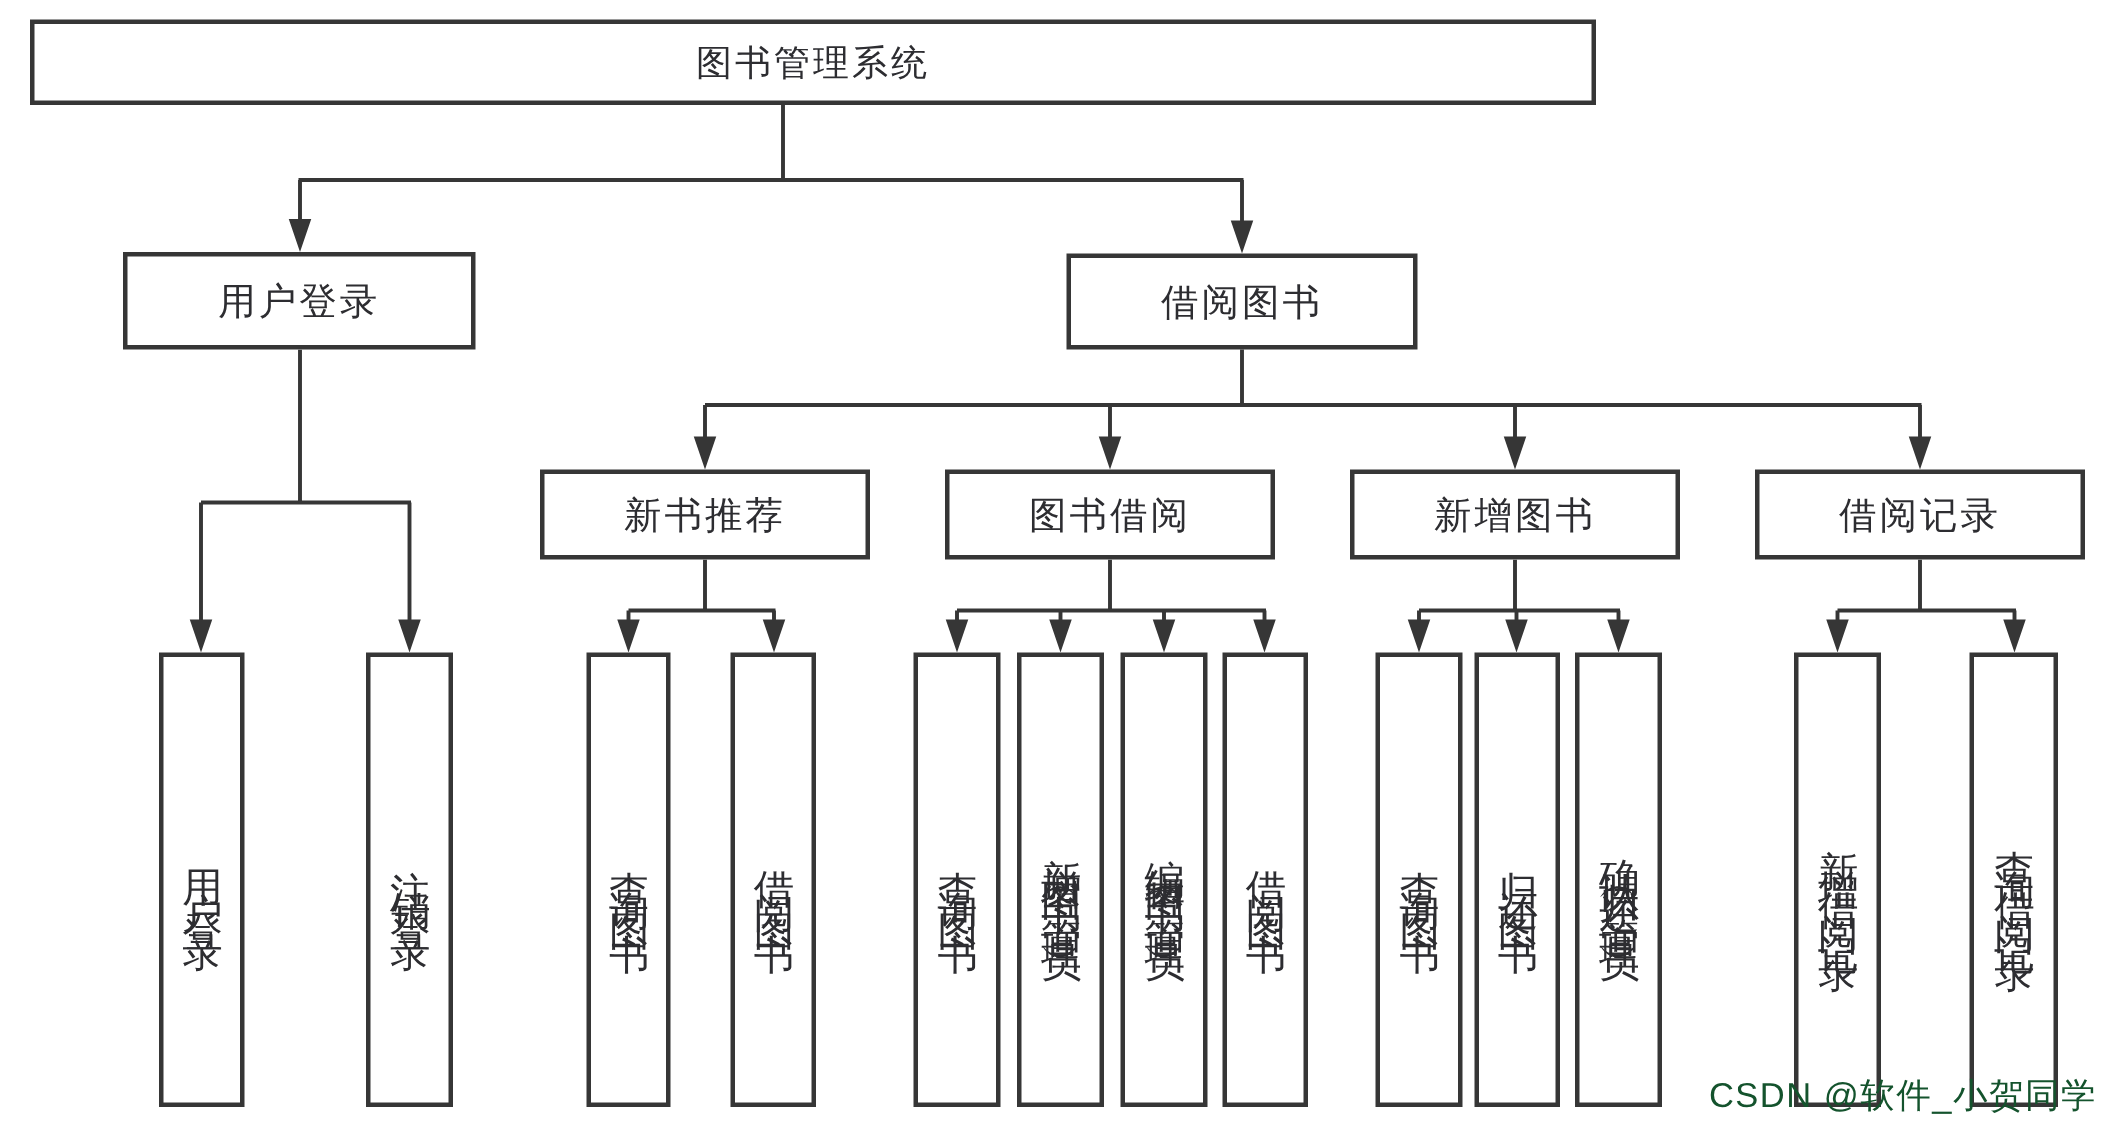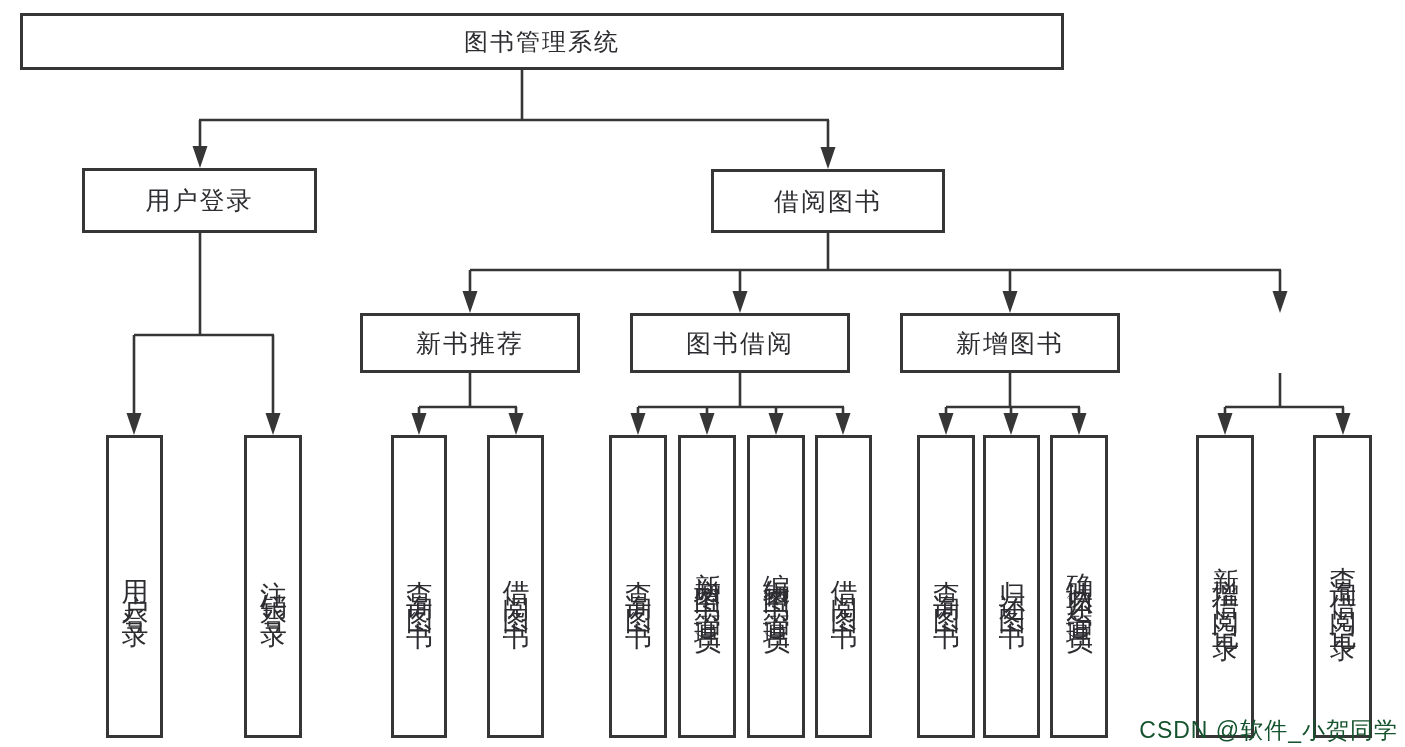--- a/index.html
+++ b/index.html
@@ -75,20 +75,23 @@
 
   <div class="box h" style="left:630px;top:313px;width:220px;height:60px">
     <span>图书借阅</span>
   </div>
   <div class="box h" style="left:360px;top:313px;width:220px;height:60px">
     <span>新书推荐</span>
   </div>
   <div class="box h" style="left:900px;top:313px;width:220px;height:60px">
     <span>新增图书</span>
   </div>
+  <div class="box h" style="left:1170px;top:313px;width:220px;height:60px">
+    <span>借阅记录</span>
+  </div>
 
   <div class="box v" style="left:106px;top:435px;width:57px;height:303px">
     <span>用户登录</span>
   </div>
   <div class="box v" style="left:244px;top:435px;width:58px;height:303px">
     <span>注销登录</span>
   </div>
 
   <div class="box v" style="left:391px;top:435px;width:56px;height:303px">
     <span>查询图书</span>

